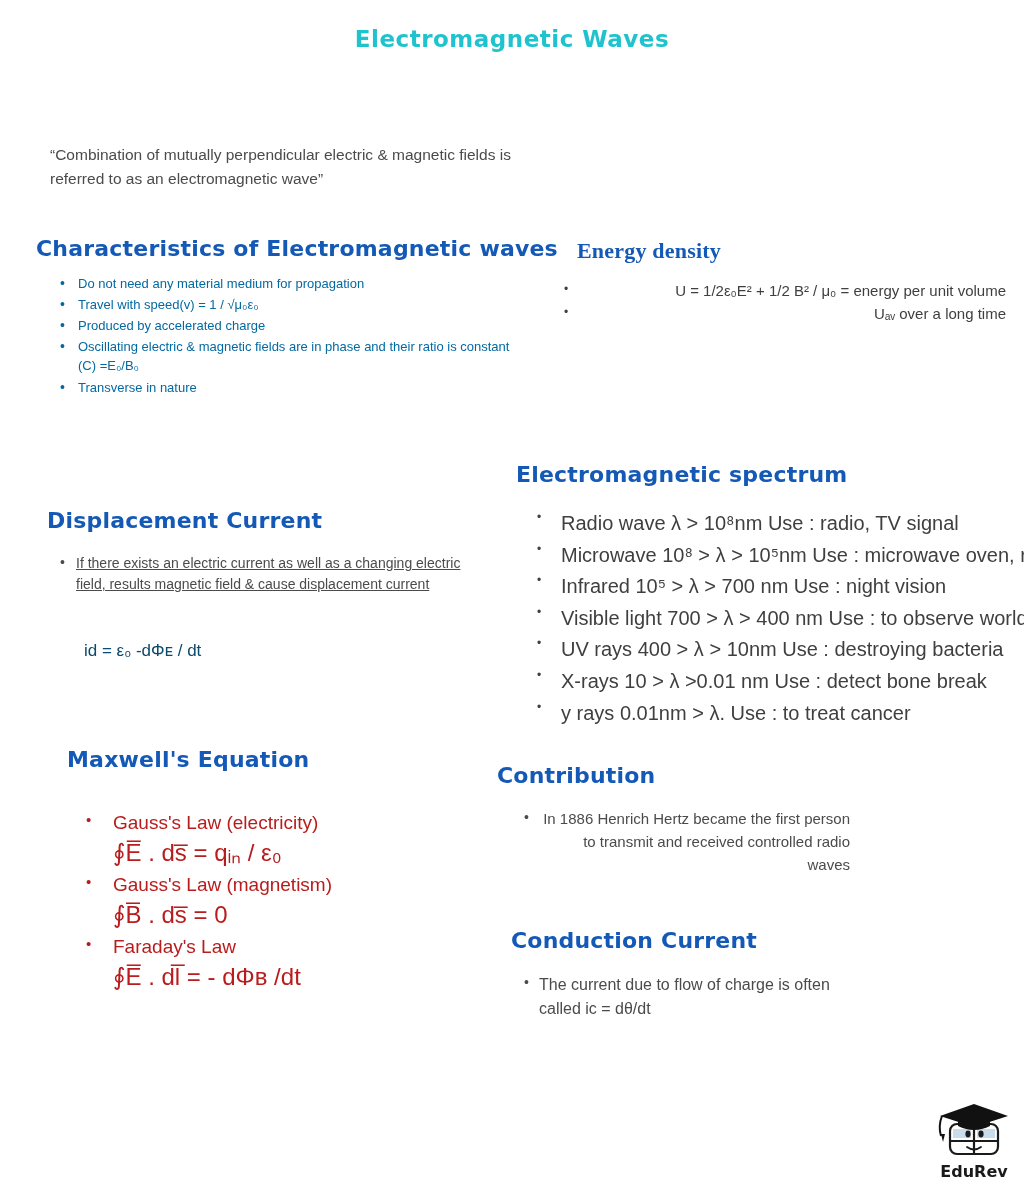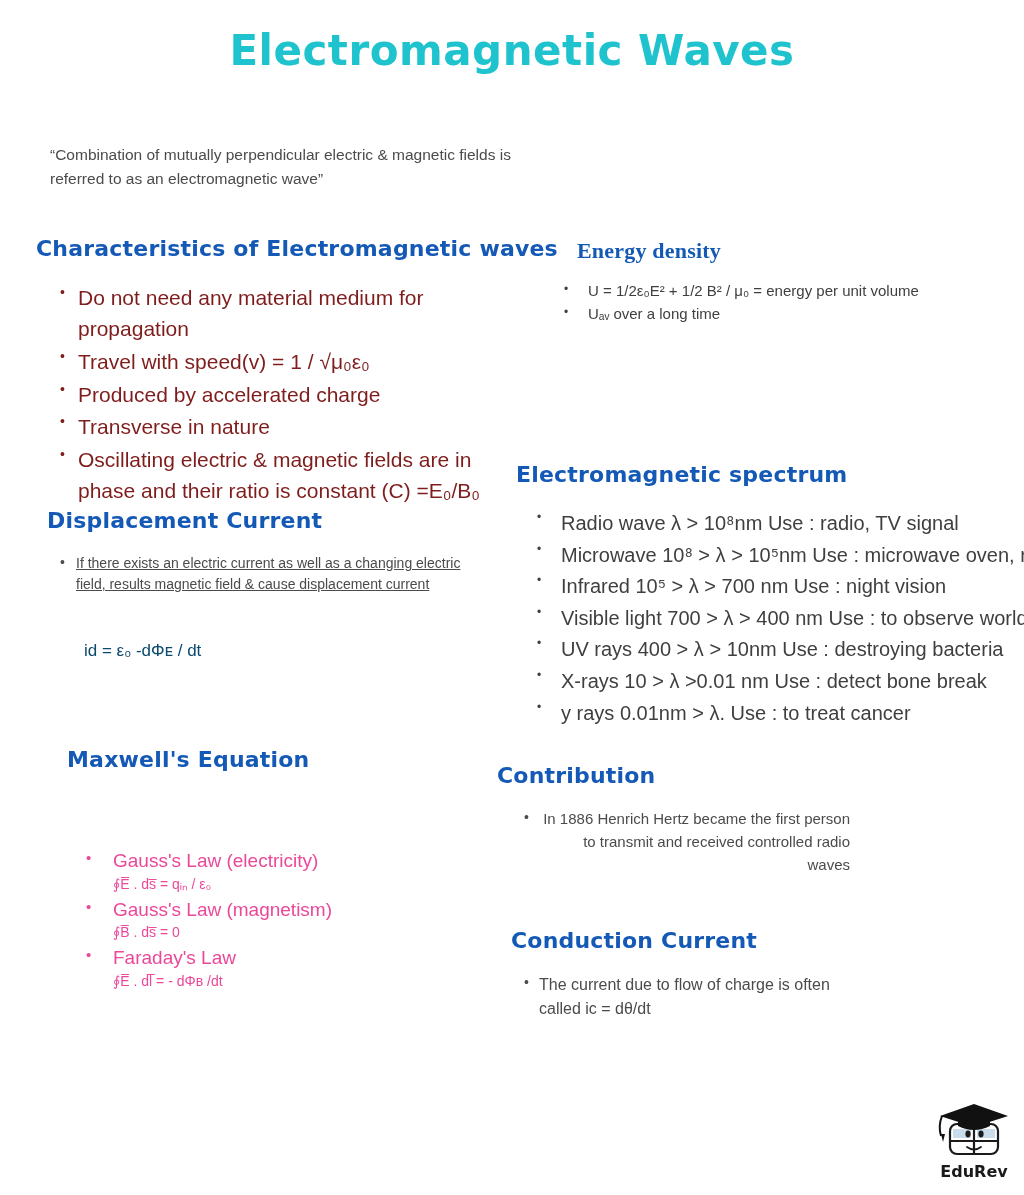--- a/index.html
+++ b/index.html
@@ -24,21 +24,21 @@
 
   
   .doc-title {
     position: absolute;
     left: 0;
     top: 26px;
     width: 1024px;
     text-align: center;
     font-family: "DejaVu Sans", sans-serif;
     font-weight: bold;
-    font-size: 42px;
+    font-size: 23px;
     letter-spacing: 0.5px;
     color: #1fc3ce;
   }
 
   
   .quote {
     position: absolute;
     left: 50px;
     top: 143px;
     width: 470px;
@@ -75,25 +75,25 @@
     left: 4px;
     top: -1px;
     font-size: 14px;
     line-height: inherit;
   }
 
   
   .blk-char {
     position: absolute;
     left: 56px;
-    top: 283px;
+    top: 274px;
     width: 465px;
-    font-size: 21px;
+    font-size: 13px;
     line-height: 1.47;
-    color: #7f1d1d;
+    color: #0369a1;
   }
 
   
   .blk-disp {
     position: absolute;
     left: 56px;
     top: 553px;
     width: 415px;
     font-size: 14px;
     line-height: 1.5;
@@ -112,20 +112,21 @@
 
   
   .blk-energy {
     position: absolute;
     left: 556px;
     top: 280px;
     width: 450px;
     font-size: 15px;
     line-height: 1.52;
     color: #3f3f3f;
+    text-align: right;
   }
   .blk-energy ul.bl > li { padding-left: 32px; margin-bottom: 0; }
   .blk-energy ul.bl > li::before { left: 8px; font-size: 12px; top: 0px; }
   .cont-lines { padding-left: 32px; }
   .cont-lines div { white-space: nowrap; }
 
   
   .blk-spec {
     position: absolute;
     left: 528px;
@@ -139,34 +140,33 @@
   .blk-spec ul.bl > li::before { left: 9px; font-size: 12px; top: 0px; }
 
   
   .blk-max {
     position: absolute;
     left: 78px;
     top: 810px;
     width: 420px;
     font-size: 19px;
     line-height: 1.35;
-    color: #ec4899;
-    margin-top: 38px;
+    color: #b91c1c;
   }
   .blk-max ul.bl > li {
     padding-left: 35px;
     margin-bottom: 0;
   }
   .blk-max ul.bl > li::before {
     left: 8px;
     top: 0px;
     font-size: 15px;
   }
   .max-eq {
-    font-size: 14px;
+    font-size: 24px;
     white-space: nowrap;
     margin: 1px 0 3px 0;
   }
 
   
   .blk-contrib {
     position: absolute;
     left: 520px;
     top: 808px;
     width: 330px;
@@ -214,22 +214,22 @@
   <div class="doc-title">Electromagnetic Waves</div>
 
   <div class="quote">“Combination of mutually perpendicular electric &amp; magnetic fields is referred to as an electromagnetic wave”</div>
 
   <div class="sec-head" style="left:36px; top:236px;">Characteristics of Electromagnetic waves</div>
   <div class="blk-char">
     <ul class="bl">
       <li>Do not need any material medium for propagation</li>
       <li>Travel with speed(v) = 1 / √μ₀ε₀</li>
       <li>Produced by accelerated charge</li>
+      <li>Oscillating electric &amp; magnetic fields are in phase and their ratio is constant (C) =E₀/B₀</li>
       <li>Transverse in nature</li>
-      <li>Oscillating electric &amp; magnetic fields are in phase and their ratio is constant (C) =E₀/B₀</li>
     </ul>
   </div>
 
   <div class="sec-head" style="left:577px; top:238px;font-family:Liberation Serif, serif;">Energy density</div>
   <div class="blk-energy">
     <ul class="bl">
       <li>U = 1/2ε₀E² + 1/2 B² / μ₀ = energy per unit volume</li>
       <li>Uₐᵥ over a long time</li>
     </ul>
   </div>

